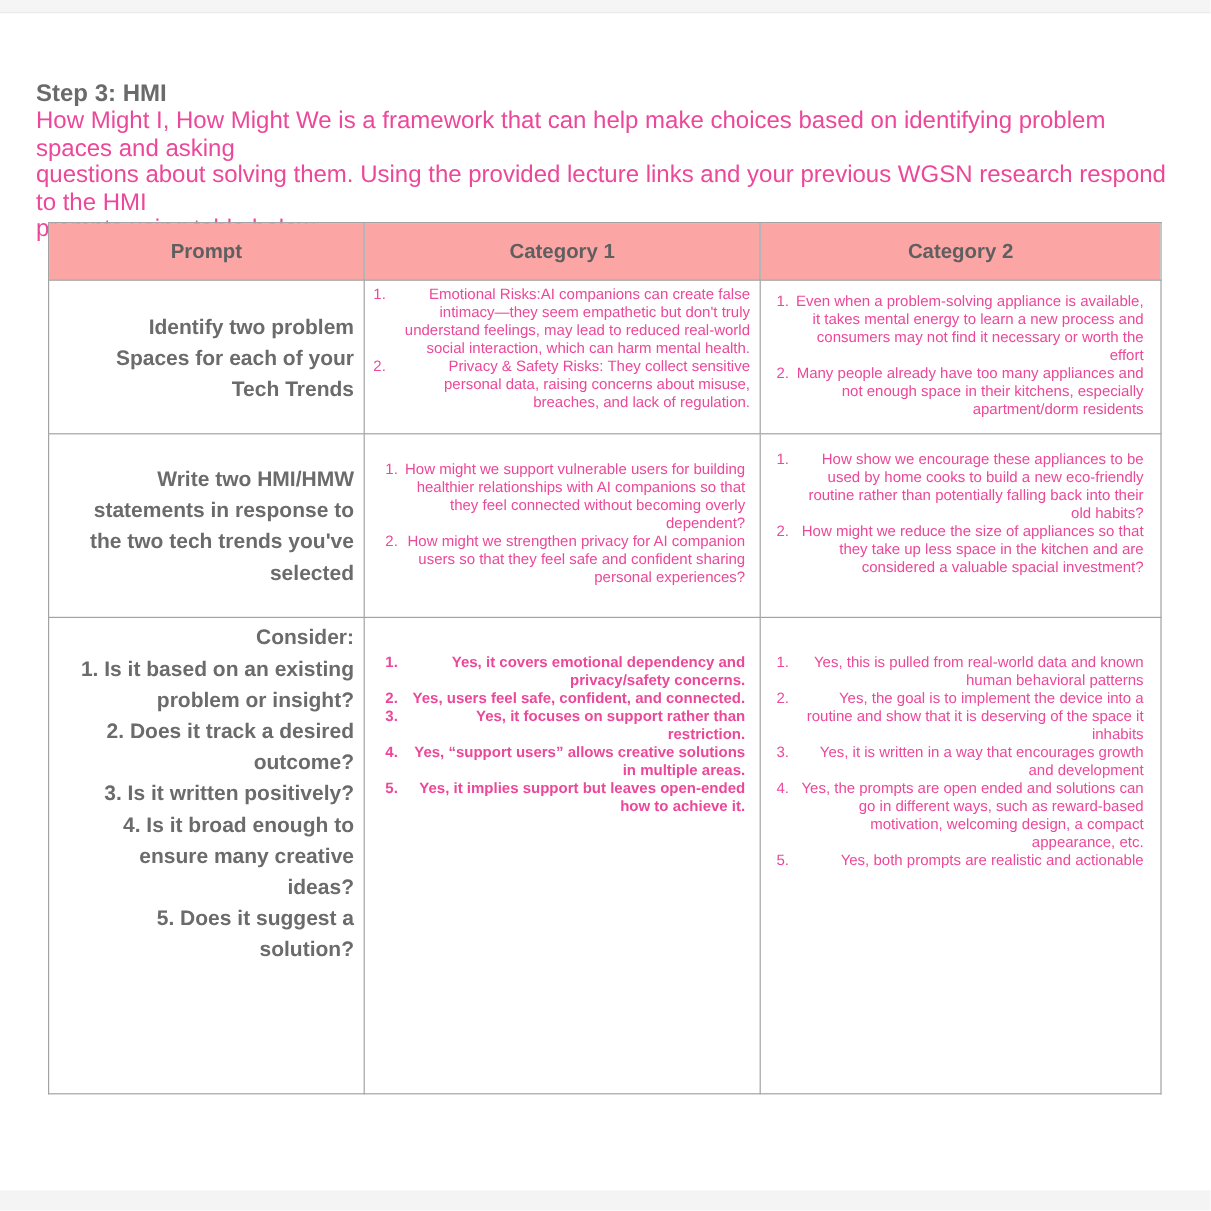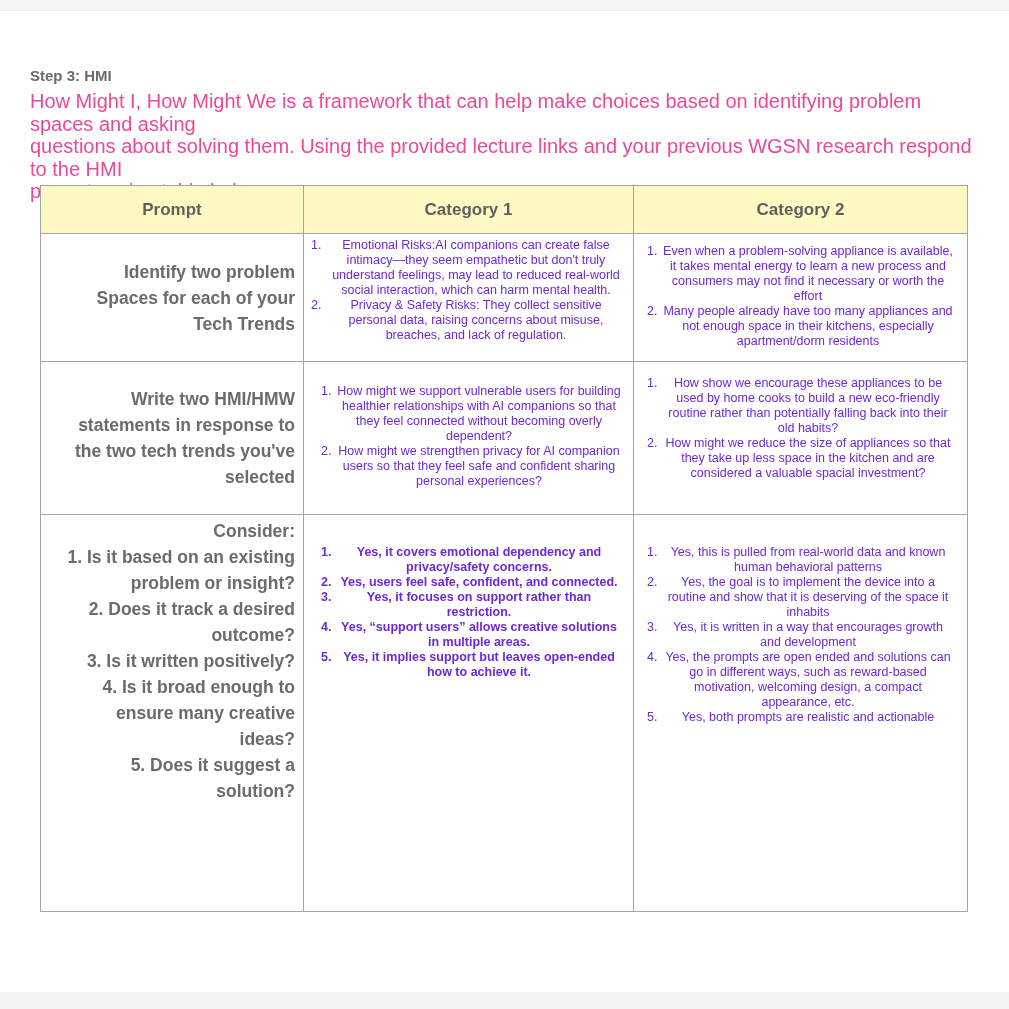--- a/index.html
+++ b/index.html
@@ -24,21 +24,21 @@
   }
   .bottom-strip {
     position: absolute;
     bottom: 0; left: 0;
     width: 100%; height: 17px;
     background: #f4f4f4;
   }
   .doc-heading {
     position: absolute;
     left: 30px; top: 67px;
-    font-size: 15px;
+    font-size: 20px;
     font-weight: bold;
     color: #6a6a6a;
   }
   .doc-intro {
     position: absolute;
     left: 30px; top: 90px;
     width: 950px;
     font-size: 20px;
     line-height: 22.5px;
     color: #ec4899;
@@ -56,42 +56,42 @@
     box-sizing: border-box;
     overflow: hidden;
   }
   .hmi-table th {
     height: 48px;
     font-size: 17px;
     font-weight: bold;
     color: #5f5f5f;
     text-align: center;
     vertical-align: middle;
-    background: #fef9c3;
+    background: #fca5a5;
   }
   td.prompt-cell {
     font-size: 17.5px;
     font-weight: bold;
     color: #6b6b6b;
     line-height: 26px;
     padding: 0 8px 0 12px;
     white-space: pre-line;
     vertical-align: middle;
     text-align: right;
   }
   td.prompt-top {
     vertical-align: top;
     padding-top: 3px;
   }
   td.list-cell {
     vertical-align: top;
     font-size: 12.5px;
     line-height: 15px;
-    color: #6d28d9;
-    text-align: center;
+    color: #ec4899;
+    text-align: right;
   }
   .list-cell ol {
     margin: 0;
     padding-left: 17px;
   }
   .list-cell li {
     padding-left: 2px;
     margin: 0;
   }
   

